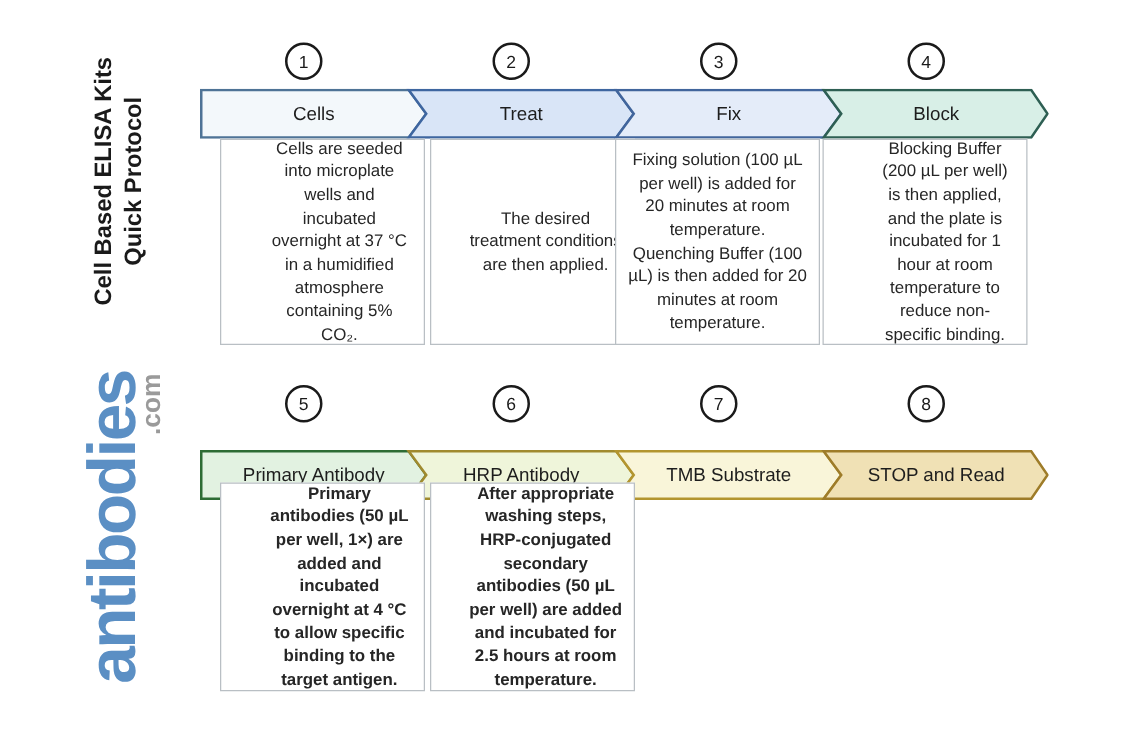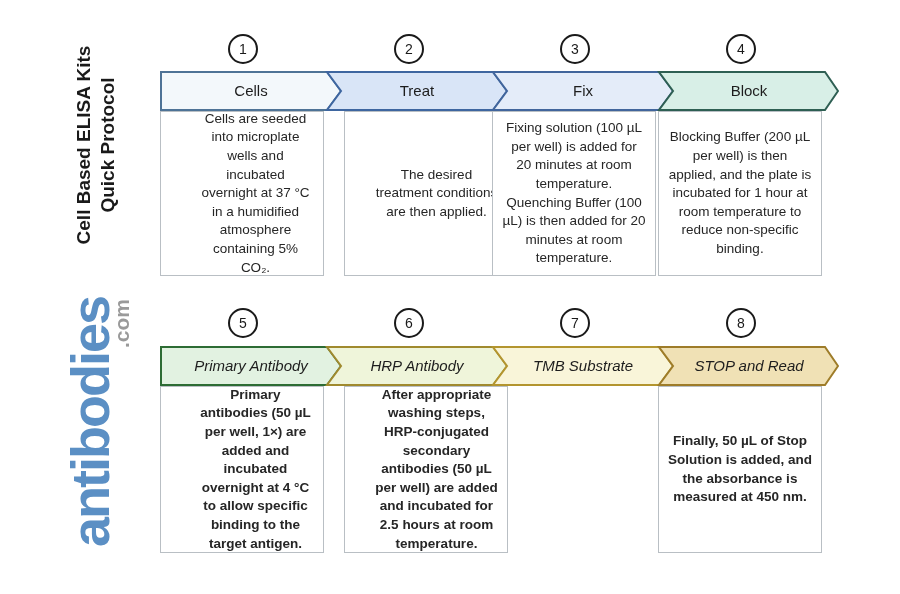--- a/index.html
+++ b/index.html
@@ -43,21 +43,21 @@
 
   
   .body-row { position:absolute; left:160px; width:679px; }
   .step-box {
     position:absolute; top:0; width:164px; height:100%;
     background:#ffffff; border:1.5px solid #b9bfc4; box-sizing:border-box;
     display:flex; align-items:center; justify-content:center;
     text-align:center; font-size:13.5px; line-height:1.38; color:#262626;
     padding:8px 9px;
   }
-  .pos-0 { left:0px;padding-left:36px; }  .pos-1 { left:184px;padding-left:30px; }  .pos-2 { left:332px; }  .pos-3 { left:498px; }
+  .pos-0 { left:16px;padding-left:36px; }  .pos-1 { left:184px;padding-left:30px; }  .pos-2 { left:332px; }  .pos-3 { left:498px;padding-left:41px; }
 </style>
 </head>
 <body>
 
 <div class="canvas">
 
   <div class="v-title">
     <div>Cell Based ELISA Kits</div>
     <div>Quick Protocol</div>
   </div>
@@ -116,38 +116,35 @@
   <div class="step-circle" style="left:394px; top:308px;">
       <span>6</span>
     </div>
   <div class="step-circle" style="left:560px; top:308px;">
       <span>7</span>
     </div>
   <div class="step-circle" style="left:726px; top:308px;">
       <span>8</span>
     </div>
 
-  <div class="chev-row" style="top:346px;font-style:italic;">
+  <div class="chev-row" style="top:360px;">
     <svg viewBox="0 0 679 40">
       <polygon points="1,1 167,1 181,20 167,39 1,39" stroke-width="2" fill="#e2f2e1" stroke="#2d6c34"></polygon>
       <polygon points="167,1 333,1 347,20 333,39 167,39 181,20" stroke-width="2" fill="#eff5da" stroke="#a08a2e"></polygon>
       <polygon points="333,1 499,1 513,20 499,39 333,39 347,20" stroke-width="2" fill="#f9f5d9" stroke="#b3952f"></polygon>
       <polygon points="499,1 665,1 678,20 665,39 499,39 513,20" stroke-width="2" fill="#f0e1b5" stroke="#9e7c29"></polygon>
       <text x="91" y="25" text-anchor="middle">Primary Antibody</text>
       <text x="257" y="25" text-anchor="middle">HRP Antibody</text>
       <text x="423" y="25" text-anchor="middle">TMB Substrate</text>
       <text x="589" y="25" text-anchor="middle">STOP and Read</text>
     </svg>
   </div>
 
   <div class="body-row" style="top:386px; height:167px;font-weight:bold;">
     <div class="step-box pos-0">
         <span>Primary antibodies (50 µL per well, 1×) are added and incubated overnight at 4 °C to allow specific binding to the target antigen.</span>
       </div>
     <div class="step-box pos-1">
         <span>After appropriate washing steps, HRP-conjugated secondary antibodies (50 µL per well) are added and incubated for 2.5 hours at room temperature.</span>
       </div>
-    <div class="step-box pos-3">
-        <span>Finally, 50 µL of Stop Solution is added, and the absorbance is measured at 450 nm.</span>
-      </div>
   </div>
 
 </div>
 
 </body></html>

